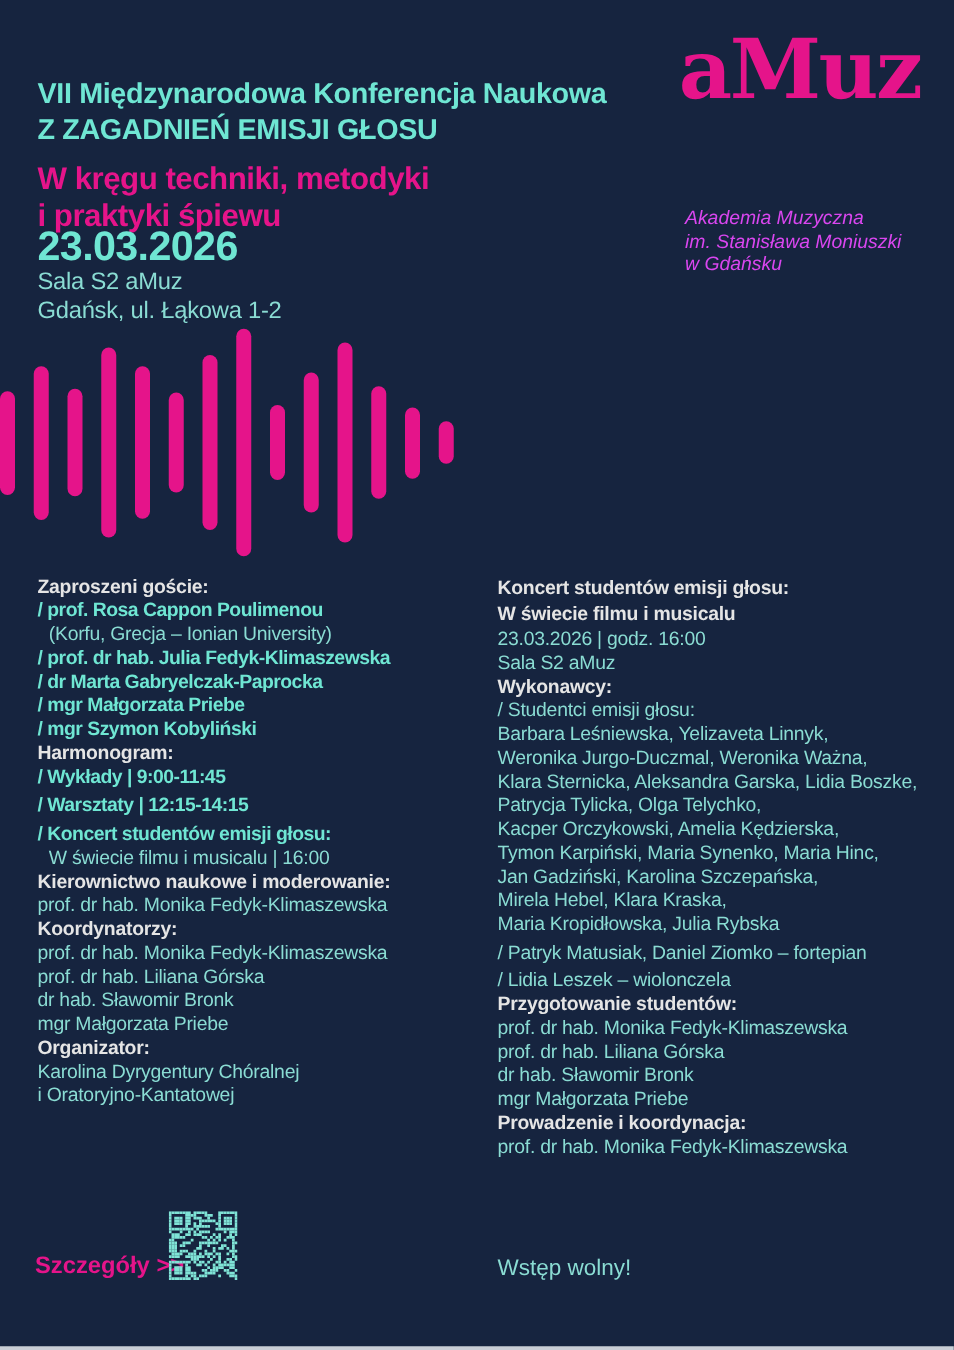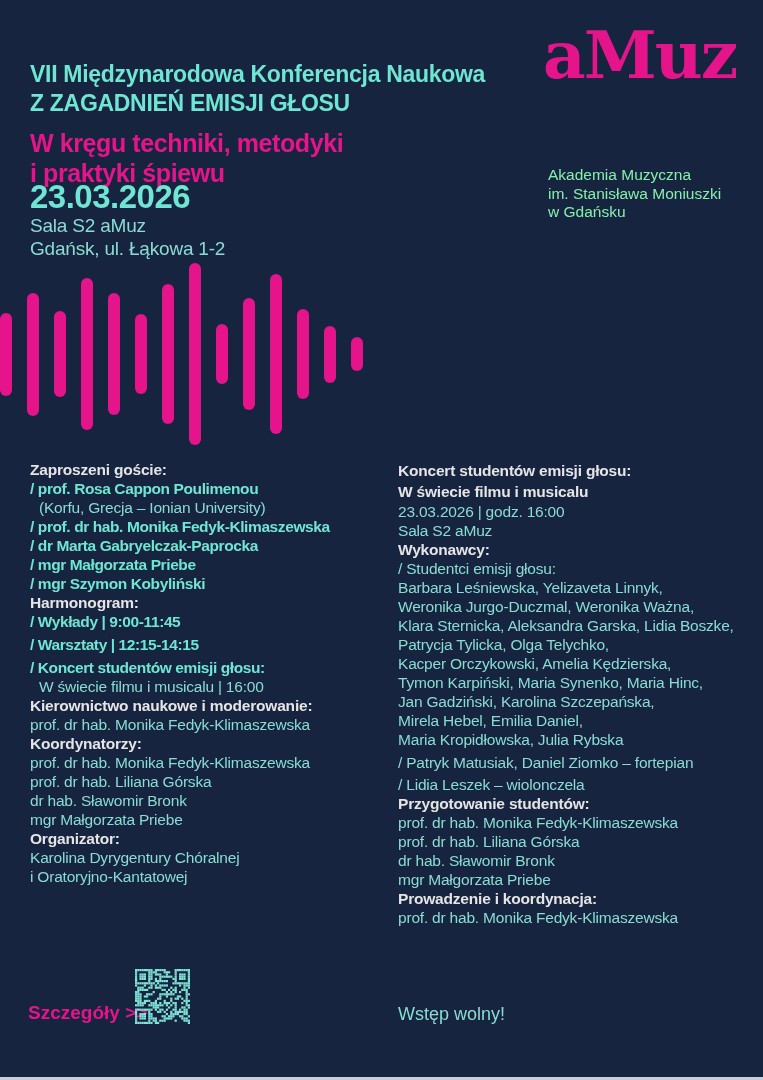--- a/index.html
+++ b/index.html
@@ -14,21 +14,21 @@
   .title-block{position:absolute;left:30px;top:32px;margin-top:28px;}
   .title-line{font-size:23px;font-weight:bold;line-height:29px;letter-spacing:-0.3px;color:#6FE6D3;white-space:nowrap;}
   .subtitle-block{margin-top:10px;}
   .subtitle-line{font-size:25px;font-weight:bold;line-height:30px;letter-spacing:-0.4px;color:#E5148A;white-space:nowrap;}
 
   .logo{
     position:absolute;left:543px;top:22px;
     font-family:"DejaVu Serif", serif;font-weight:bold;
     font-size:66px;line-height:66px;letter-spacing:-2px;color:#E5148A;white-space:nowrap;
   }
-  .institution{position:absolute;left:548px;top:166px;font-size:15.5px;line-height:18.5px;color:#86efac;}
+  .institution{position:absolute;left:548px;top:166px;font-size:15.5px;line-height:18.5px;color:#d946ef;font-style:italic;}
 
   .date-block{position:absolute;left:30px;top:180px;}
   .date-big{font-size:33px;font-weight:bold;line-height:34px;letter-spacing:-0.5px;color:#6FE6D3;white-space:nowrap;}
   .venue-line{font-size:19px;line-height:23px;letter-spacing:-0.2px;color:#8ADCD3;white-space:nowrap;}
 
   
   .waveform{position:absolute;left:0;top:263px;height:182px;width:380px;display:flex;align-items:center;}
   .waveform .bar{width:12px;border-radius:6px;background:#E5148A;margin-right:15px;flex:0 0 auto;}
 
   
@@ -97,21 +97,21 @@
     <div class="bar" style="height: 57px;"></div>
     <div class="bar" style="height: 34px;"></div>
   </div>
 
 <div class="col col-left">
 
   <div class="sec">
     <div class="heading">Zaproszeni goście:</div>
     <div class="line bold">/ prof. Rosa Cappon Poulimenou</div>
     <div class="line indent">(Korfu, Grecja – Ionian University)</div>
-    <div class="line bold">/ prof. dr hab. Monika Fedyk-Klimaszewska</div>
+    <div class="line bold">/ prof. dr hab. Julia Fedyk-Klimaszewska</div>
     <div class="line bold">/ dr Marta Gabryelczak-Paprocka</div>
     <div class="line bold">/ mgr Małgorzata Priebe</div>
     <div class="line bold">/ mgr Szymon Kobyliński</div>
   </div>
 
   <div class="sec mt-sec">
     <div class="heading">Harmonogram:</div>
     <div class="line bold gap-after">/ Wykłady | 9:00-11:45</div>
     <div class="line bold gap-after">/ Warsztaty | 12:15-14:15</div>
     <div class="line bold">/ Koncert studentów emisji głosu:</div>
@@ -151,21 +151,21 @@
   <div class="sec mt-sec7">
     <div class="heading">Wykonawcy:</div>
     <div class="line">/ Studentci emisji głosu:</div>
     <div class="line">Barbara Leśniewska, Yelizaveta Linnyk,</div>
     <div class="line">Weronika Jurgo-Duczmal, Weronika Ważna,</div>
     <div class="line">Klara Sternicka, Aleksandra Garska, Lidia Boszke,</div>
     <div class="line">Patrycja Tylicka, Olga Telychko,</div>
     <div class="line">Kacper Orczykowski, Amelia Kędzierska,</div>
     <div class="line">Tymon Karpiński, Maria Synenko, Maria Hinc,</div>
     <div class="line">Jan Gadziński, Karolina Szczepańska,</div>
-    <div class="line">Mirela Hebel, Emilia Daniel,</div>
+    <div class="line">Mirela Hebel, Klara Kraska,</div>
     <div class="line">Maria Kropidłowska, Julia Rybska</div>
     <div class="line mt4">/  Patryk Matusiak, Daniel Ziomko – fortepian</div>
     <div class="line mt3">/ Lidia Leszek – wiolonczela</div>
   </div>
 
   <div class="sec mt-sec7">
     <div class="heading">Przygotowanie studentów:</div>
     <div class="line">prof. dr hab. Monika Fedyk-Klimaszewska</div>
     <div class="line">prof. dr hab. Liliana Górska</div>
     <div class="line">dr hab. Sławomir Bronk</div>

